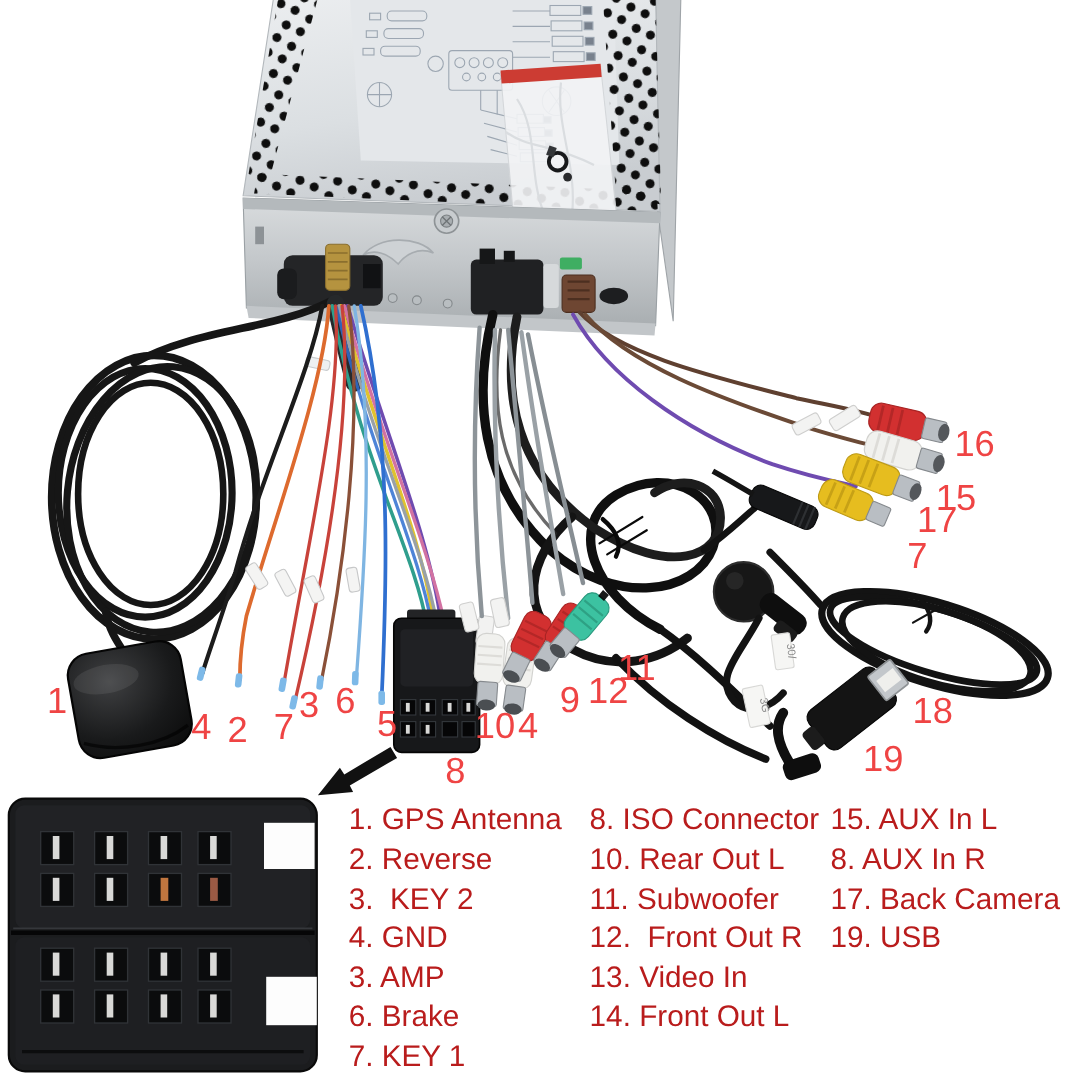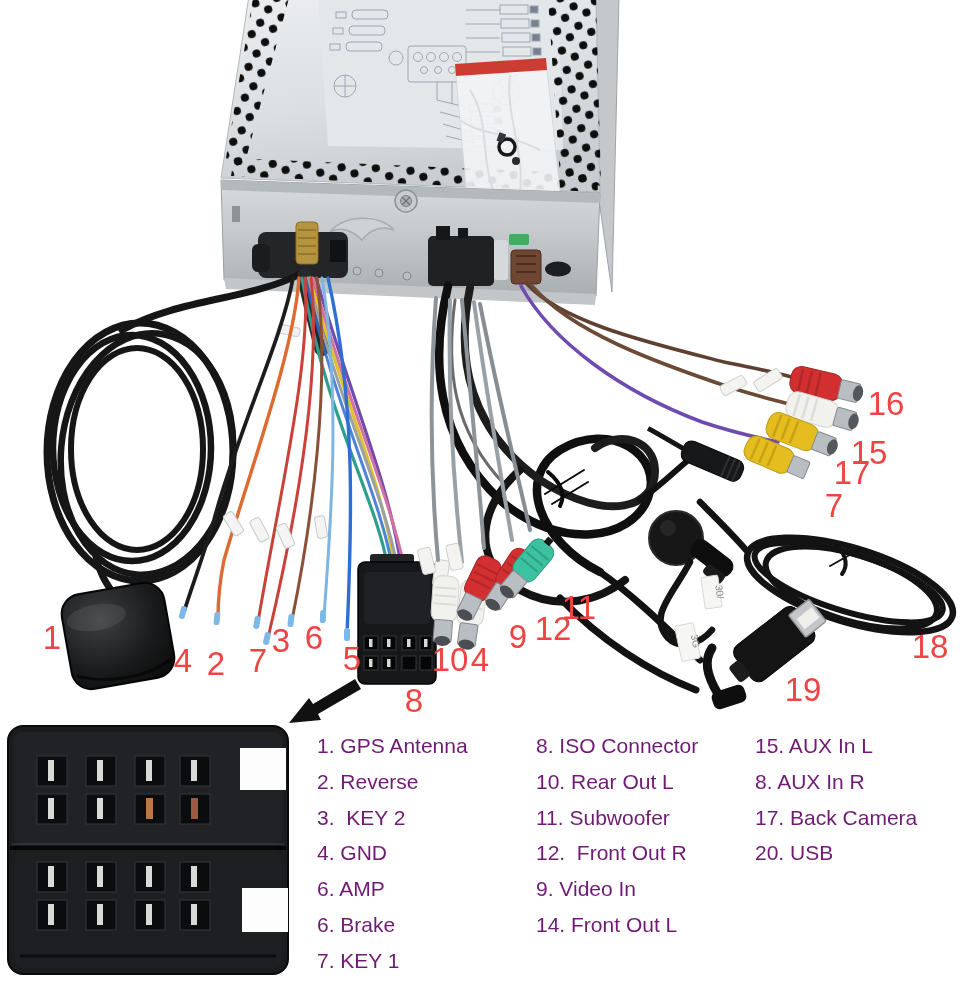--- a/index.html
+++ b/index.html
@@ -2,21 +2,21 @@
 <html><head>
 <meta charset="utf-8">
 <style>
   html,body{margin:0;padding:0;background:#fff;}
   .stage{position:relative;width:971px;height:981px;background:#ffffff;overflow:hidden;
          font-family:"Liberation Sans",sans-serif;}
   .stage svg{position:absolute;left:0;top:0;}
   .callout{position:absolute;transform:translate(-50%,-50%);font-size:33px;color:#ef4444;
            line-height:1;white-space:pre;}
   .legend-col{position:absolute;top:728px;}
-  .legend-item{font-size:21px;color:#701a75;line-height:35.8px;white-space:pre;}
+  .legend-item{font-size:27px;color:#b91c1c;line-height:35.8px;white-space:pre;}
 </style>
 </head>
 <body>
 
 <div class="stage">
 
 <svg width="971" height="981" viewBox="0 0 971 981">
   <defs>
     <linearGradient id="topPlate" x1="0" y1="0" x2="0.3" y2="1">
       <stop offset="0" stop-color="#eceef0"></stop>
@@ -422,42 +422,42 @@
 <div class="callout" style="left:414px;top:700px">8</div>
 <div class="callout" style="left:450px;top:659px">10</div>
 <div class="callout" style="left:480px;top:659px">4</div>
 <div class="callout" style="left:518px;top:636px">9</div>
 <div class="callout" style="left:553px;top:628px">12</div>
 <div class="callout" style="left:579px;top:607px">11</div>
 <div class="callout" style="left:886px;top:403px">16</div>
 <div class="callout" style="left:869px;top:452px">15</div>
 <div class="callout" style="left:852px;top:472px">17</div>
 <div class="callout" style="left:834px;top:505px">7</div>
-<div class="callout" style="left:930px;top:646px">18</div>
+<div class="callout" style="left:848px;top:646px">18</div>
 <div class="callout" style="left:803px;top:689px">19</div>
 
 <div>
   <div class="legend-col" style="left:317px">
     <div class="legend-item">1. GPS Antenna</div>
     <div class="legend-item">2. Reverse</div>
     <div class="legend-item">3.  KEY 2</div>
     <div class="legend-item">4. GND</div>
-    <div class="legend-item">6. AMP</div>
+    <div class="legend-item">3. AMP</div>
     <div class="legend-item">6. Brake</div>
     <div class="legend-item">7. KEY 1</div>
   </div>
   <div class="legend-col" style="left:536px">
     <div class="legend-item">8. ISO Connector</div>
     <div class="legend-item">10. Rear Out L</div>
     <div class="legend-item">11. Subwoofer</div>
     <div class="legend-item">12.  Front Out R</div>
-    <div class="legend-item">9. Video In</div>
+    <div class="legend-item">13. Video In</div>
     <div class="legend-item">14. Front Out L</div>
   </div>
   <div class="legend-col" style="left:755px">
     <div class="legend-item">15. AUX In L</div>
     <div class="legend-item">8. AUX In R</div>
     <div class="legend-item">17. Back Camera</div>
-    <div class="legend-item">20. USB</div>
+    <div class="legend-item">19. USB</div>
   </div>
 </div>
 
 </div>
 
 </body></html>

